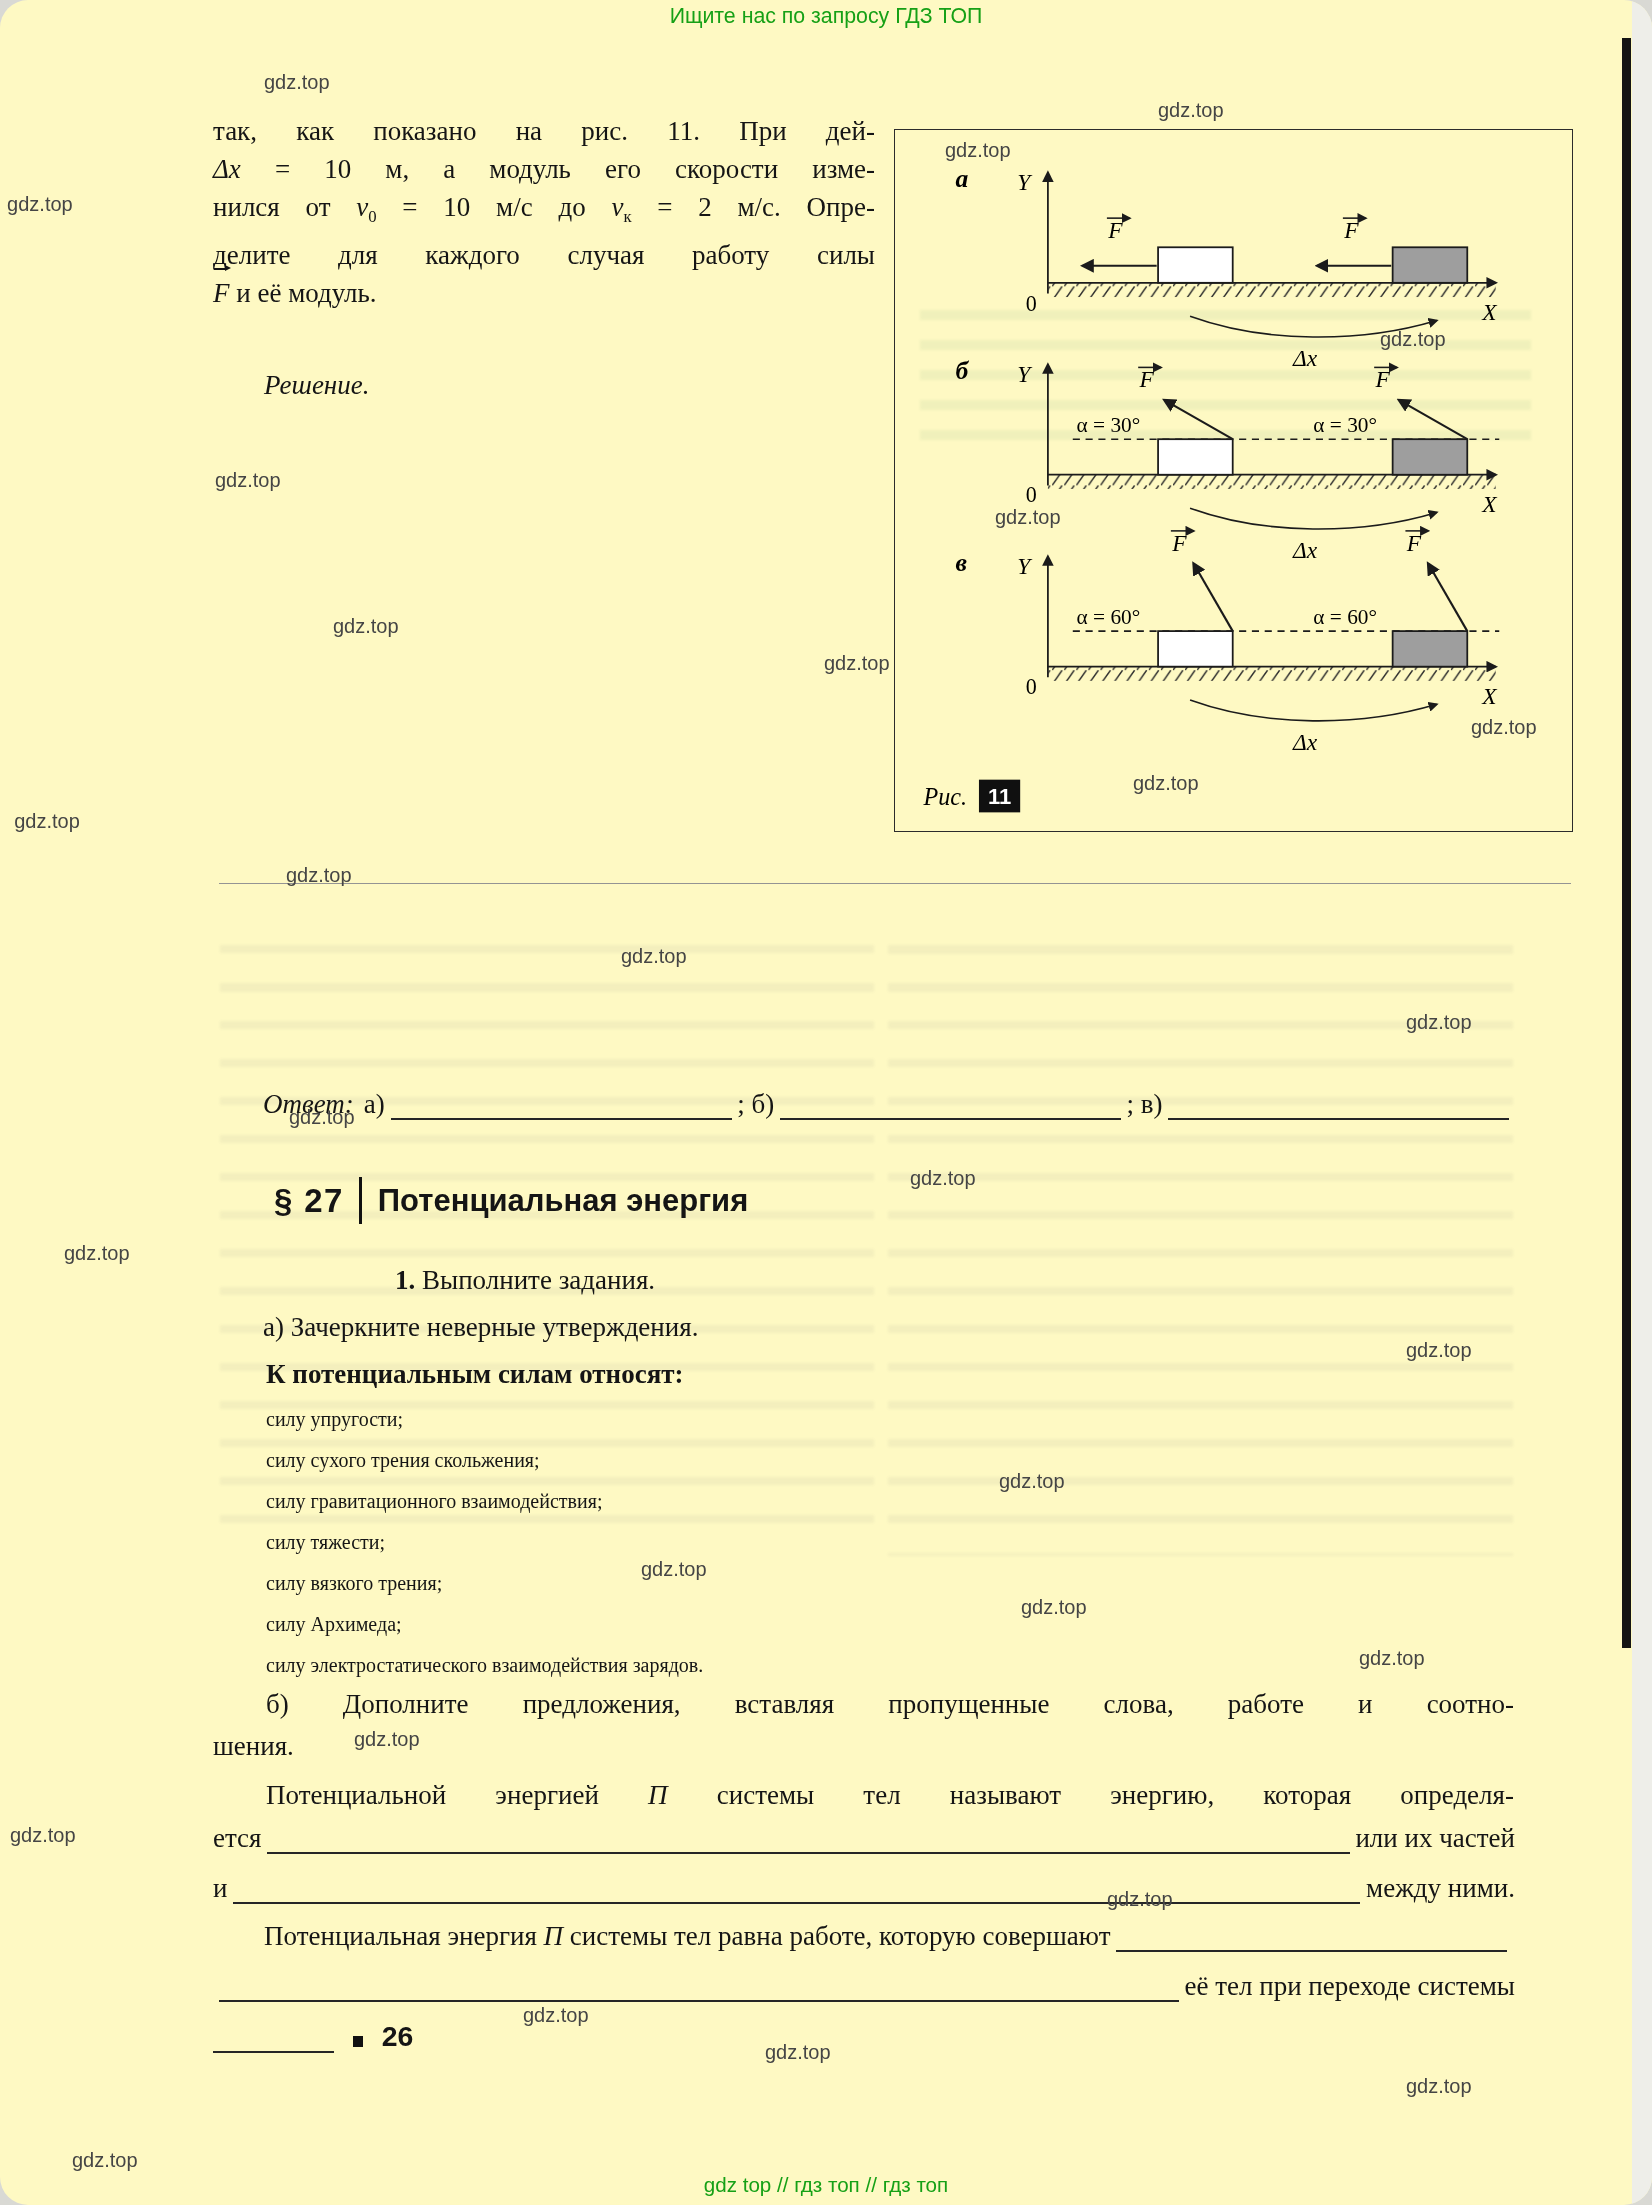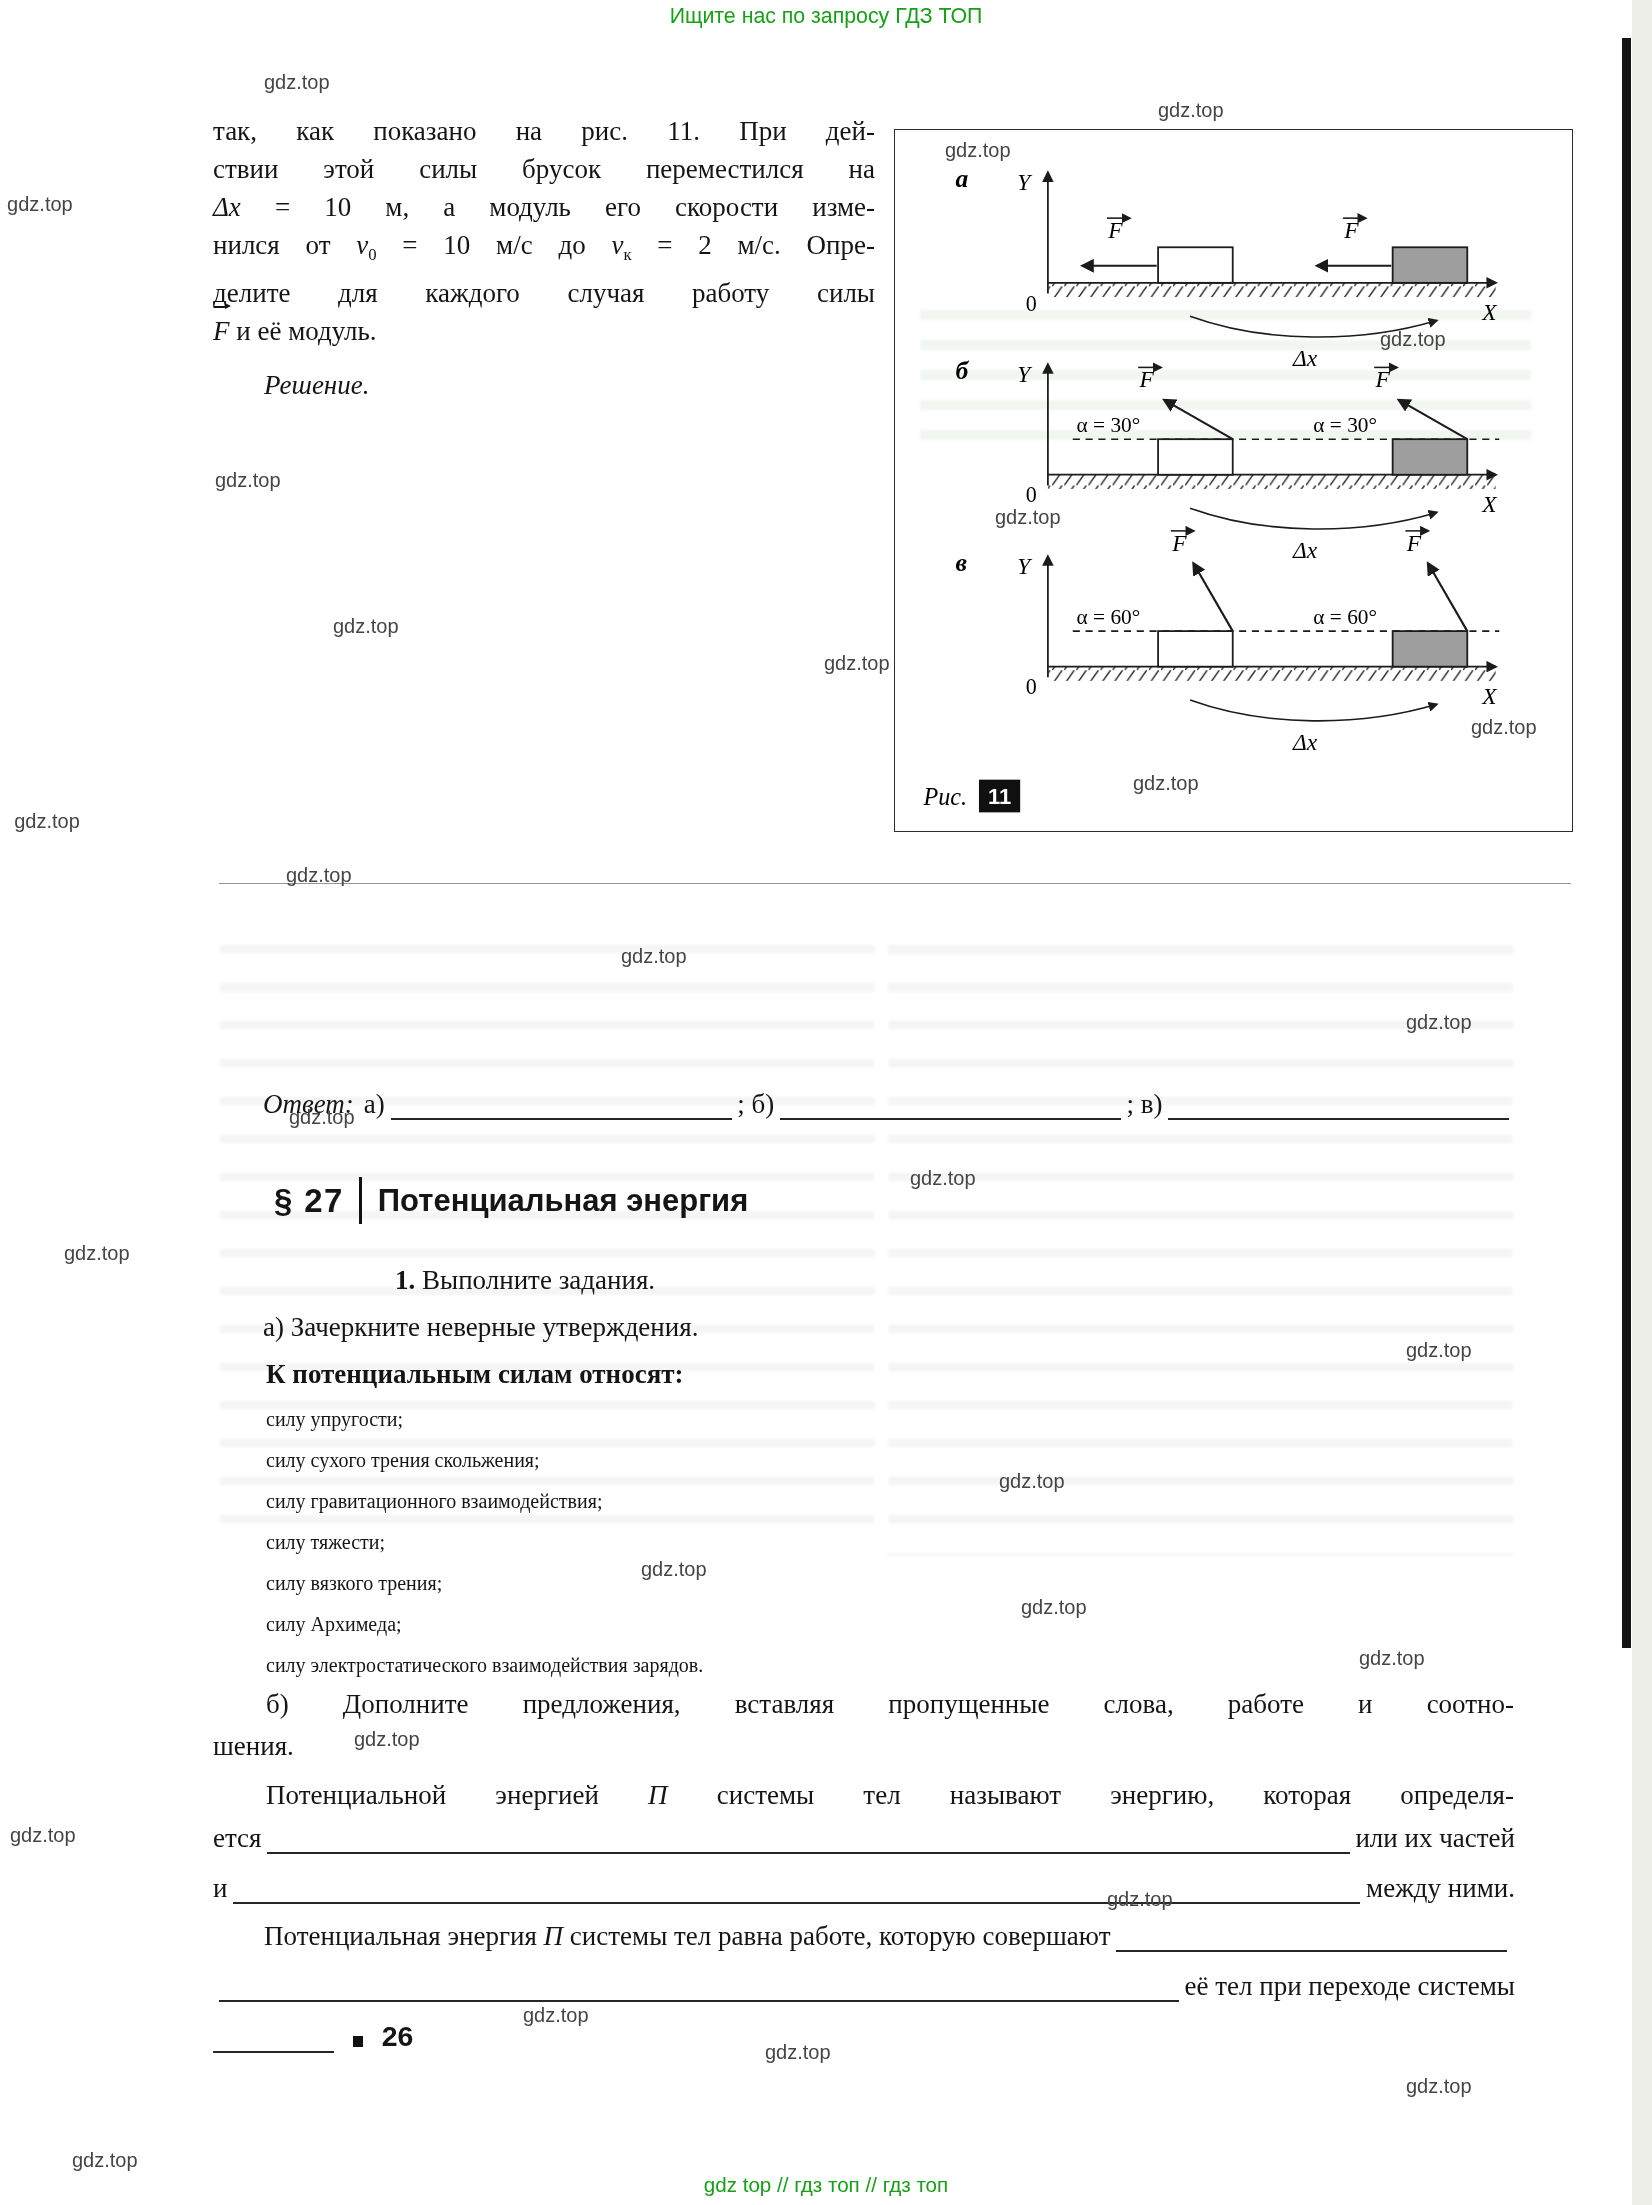--- a/index.html
+++ b/index.html
@@ -1,19 +1,19 @@
 <!DOCTYPE html>
 <html style="font-size:11.4px"><head>
 <meta charset="utf-8">
 <style>
   html,body { margin:0; padding:0; background:#d9d9d4; }
   #page {
     position:relative; width:1652px; height:2205px;
-    background:#ffffff; overflow:hidden;
-    font-family:"Liberation Serif", serif; color:#151515;
+    background:#fef9c3; overflow:hidden;
+    font-family:"Liberation Serif", serif; color:#151515;border-radius:28px;
   }
   .abs { position:absolute; }
   .watermark {
     position:absolute; font-family:"Liberation Sans", sans-serif;
     font-size:20px; color:#454545; white-space:nowrap;
   }
   #watermark-layer { left:0; top:0; width:100%; height:100%; z-index:6; pointer-events:none; }
   .banner-top {
     left:0; right:0; top:4.3px; text-align:center; font-size:21.3px;
     color:#16a016; font-family:"Liberation Sans", sans-serif; z-index:4;
@@ -85,21 +85,20 @@
   <div class="bleed bleed-gray" style="left:888px; top:945px; width:625px; height:611px;"></div>
 
   <div class="abs paper-edge"></div>
   <div class="abs scan-bar"></div>
 
   <div class="abs banner-top">Ищите нас по запросу ГДЗ ТОП</div>
   <div class="abs banner-bottom">gdz top  //  гдз топ  //  гдз топ</div>
 
   <div class="abs problem">
     <div class="pline">так, как показано на рис. 11. При дей-</div>
-    <div class="pline">ствии этой силы брусок переместился на</div>
     <div class="pline"><i>Δx</i> = 10 м, а модуль его скорости изме-</div>
     <div class="pline">нился от <i>v</i><sub>0</sub> = 10 м/с до <i>v</i><sub>к</sub> = 2 м/с. Опре-</div>
     <div class="pline">делите для каждого случая работу силы</div>
     <div class="pline last"><span class="vec"><i>F</i></span> и её модуль.</div>
   </div>
 
   <div class="abs solution">Решение.</div>
 
   <div class="abs figure-wrap">
     <svg width="674" height="698" viewBox="0 0 948 982" xmlns="http://www.w3.org/2000/svg">

